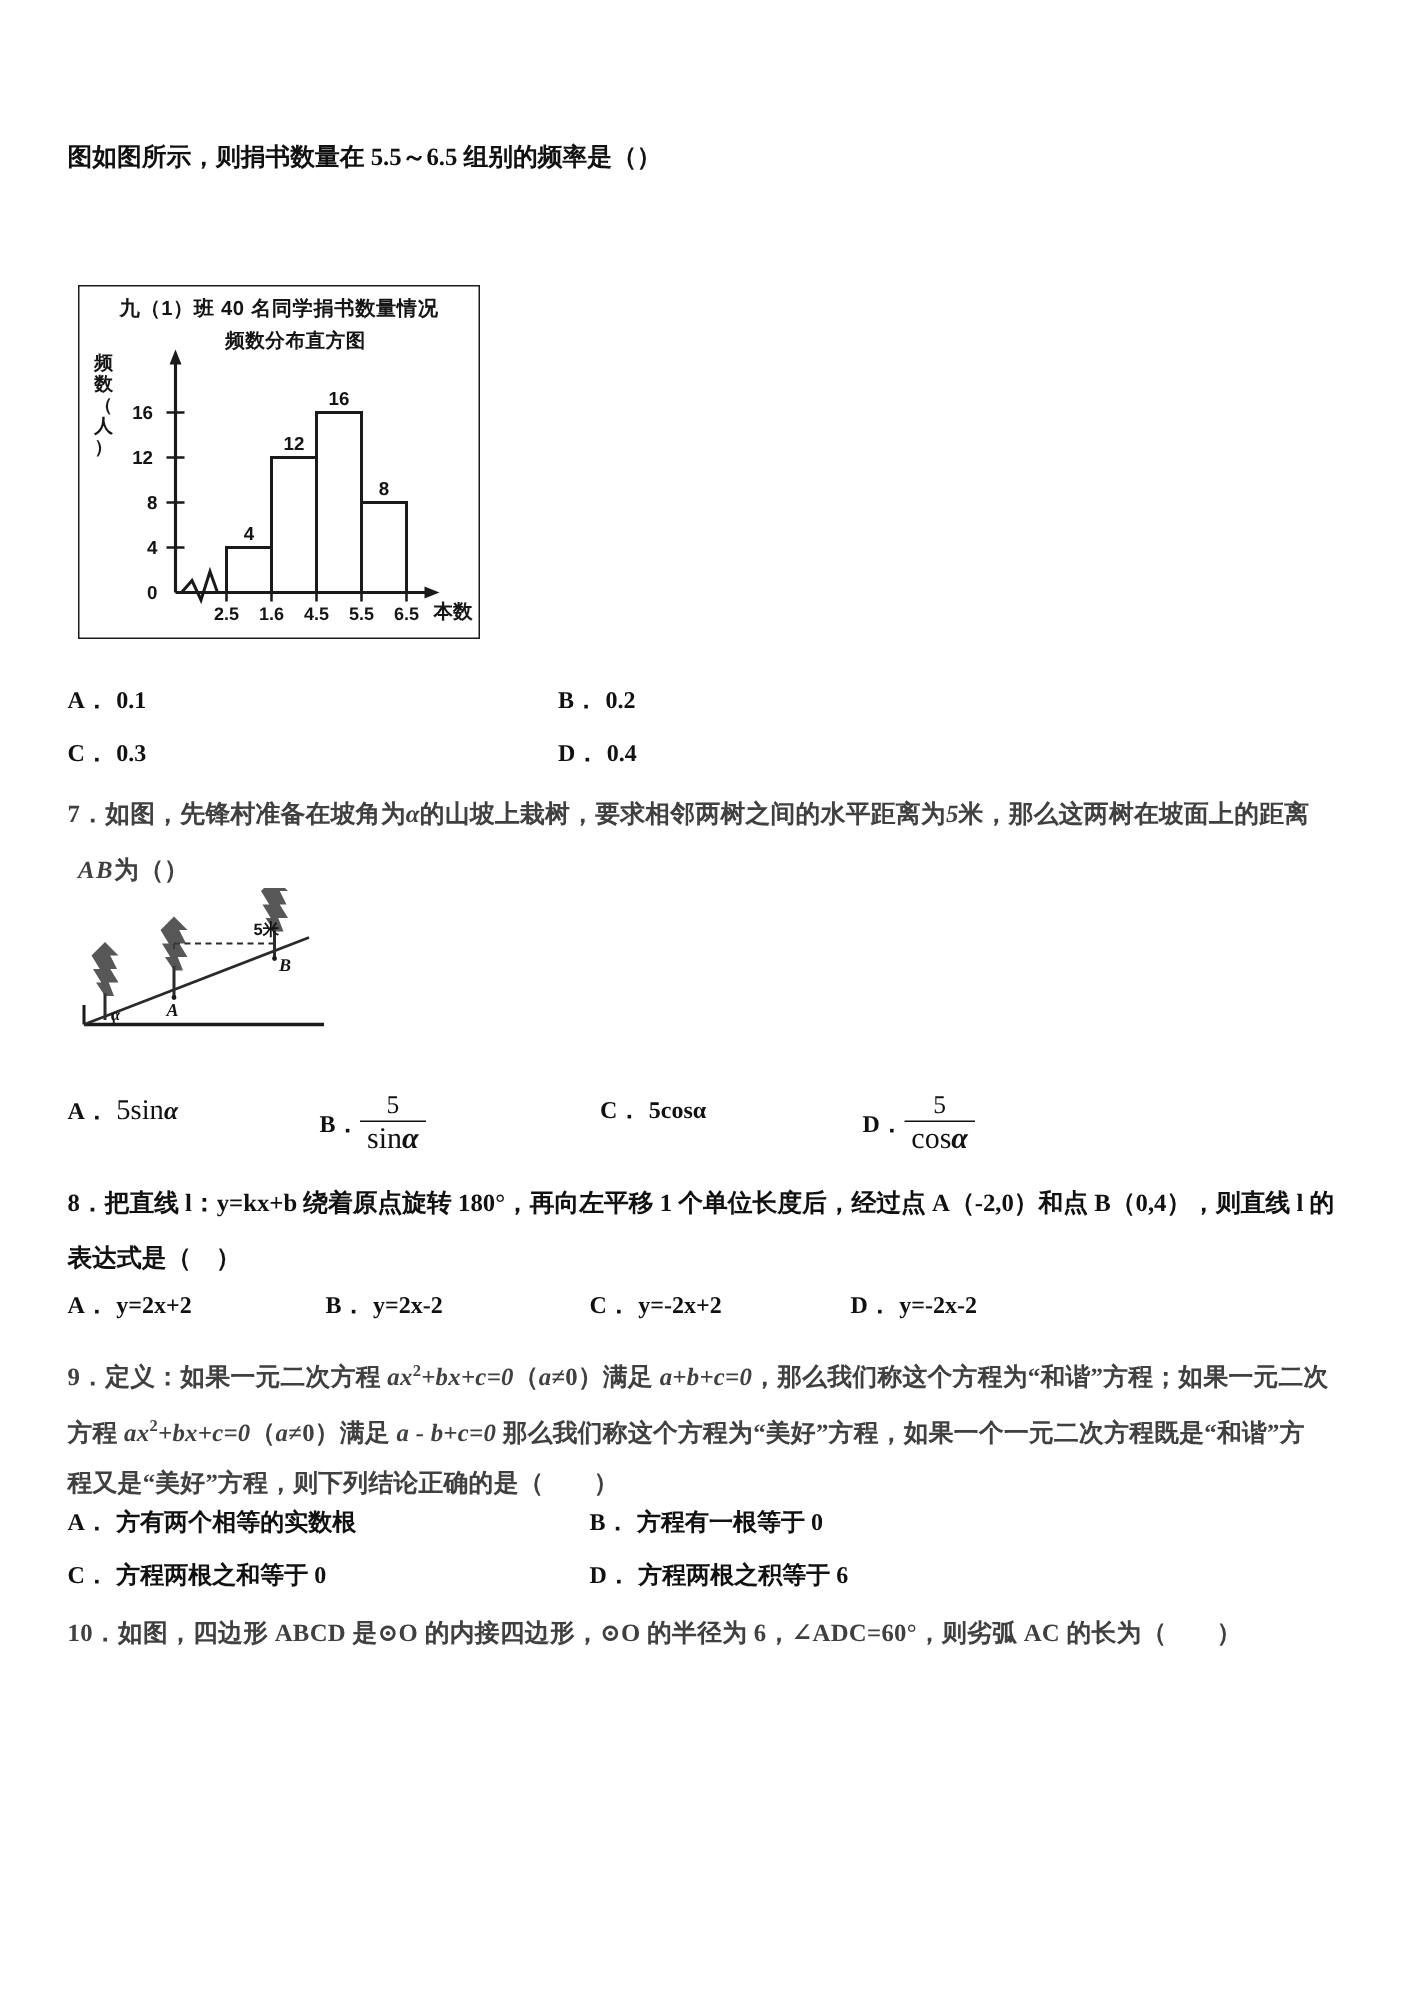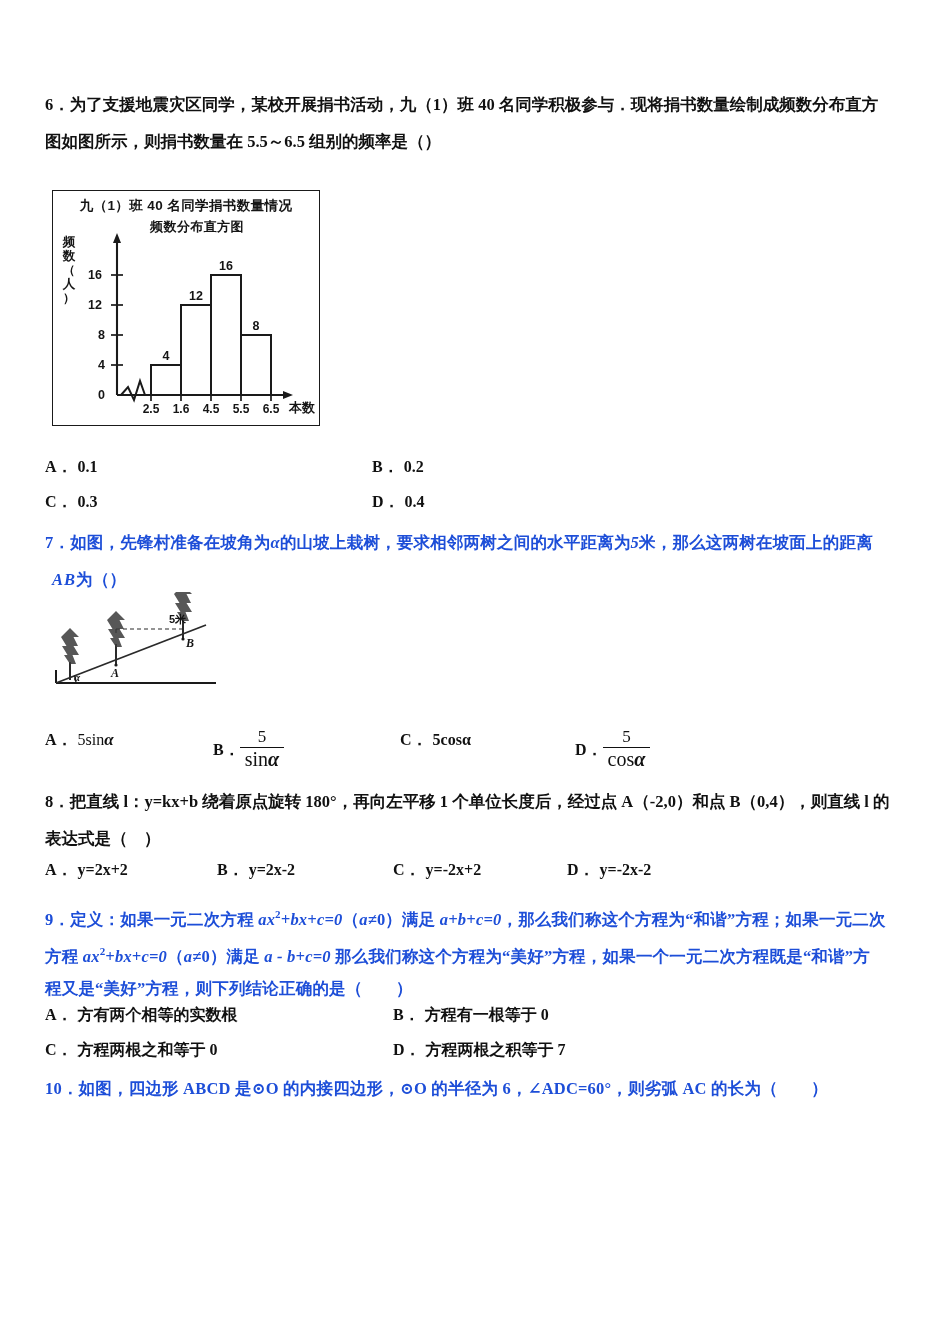--- a/index.html
+++ b/index.html
@@ -23,21 +23,21 @@
     background: #fff;
   }
 
   
   .qtext {
     position: absolute;
     font-size: 16.5px;
     line-height: 37px;
     letter-spacing: 0.2px;
     font-weight: 600;
-    color: #1d4ed8;
+    color: #404040;
     white-space: nowrap;
   }
   .qbody {
     position: absolute;
     left: 45px;
     width: 878px;
     font-size: 16.5px;
     line-height: 37px;
     font-weight: 600;
     color: #111;
@@ -189,21 +189,20 @@
     white-space: nowrap;
     margin-left: 36px;
   }
 </style>
 </head>
 <body>
 
 <div class="page">
 
   <div class="qbody" style="top: 86px;">
-    <p>6．为了支援地震灾区同学，某校开展捐书活动，九（1）班 40 名同学积极参与．现将捐书数量绘制成频数分布直方</p>
     <p>图如图所示，则捐书数量在 5.5～6.5 组别的频率是（）</p>
   </div>
 
   <div id="fig-histogram">
     <div class="hist-title1">九（1）班 40 名同学捐书数量情况</div>
     <div class="hist-title2">频数分布直方图</div>
 
     <div class="yaxis-label">
       <span>频</span>
       <span>数</span>
@@ -325,21 +324,21 @@
     </svg>
 
     <div class="slope-lbl" style="left:73px; top:74px;">A</div>
     <div class="slope-lbl" style="left:148px; top:44px;">B</div>
     <div class="slope-lbl" style="left:36px; top:79px; font-size:11px;">α</div>
     <div class="dist-lbl" style="left:95px; top:20px;">5米</div>
   </div>
 
   <div class="opt-row" style="top:726px; height:40px;">
     <span class="opt" style="left:0; top:4px;">
-      <span class="lbl">A．</span><span class="val" style="font-weight:400; font-size:16px;">5sin</span><span class="mathvar" style="font-size:17px;">α</span>
+      <span class="lbl">A．</span><span class="val" style="font-weight:400; font-size:19px;">5sin</span><span class="mathvar" style="font-size:17px;">α</span>
     </span>
 
     <span class="opt" style="left:168px; top:4px;">
       <span class="lbl">B．</span><span class="frac"><span class="num">5</span><span class="den"><span>sin</span><span class="mathvar">α</span></span></span>
     </span>
 
     <span class="opt" style="left:355px; top:4px;">
       <span class="lbl">C．</span><span class="val">5cosα</span>
     </span>
 
@@ -384,19 +383,19 @@
     </span>
     <span class="opt" style="left:348px;">
       <span class="lbl">B．</span><span class="val">方程有一根等于 0</span>
     </span>
   </div>
   <div class="opt-row" style="top:1040px;">
     <span class="opt" style="left:0;">
       <span class="lbl">C．</span><span class="val">方程两根之和等于 0</span>
     </span>
     <span class="opt" style="left:348px;">
-      <span class="lbl">D．</span><span class="val">方程两根之积等于 7</span>
+      <span class="lbl">D．</span><span class="val">方程两根之积等于 6</span>
     </span>
   </div>
 
   <div class="qtext" style="left:45px; top:1070px;">10．如图，四边形 ABCD 是⊙O 的内接四边形，⊙O 的半径为 6，∠ADC=60°，则劣弧 AC 的长为（　　）</div>
 
 </div>
 
 </body></html>

